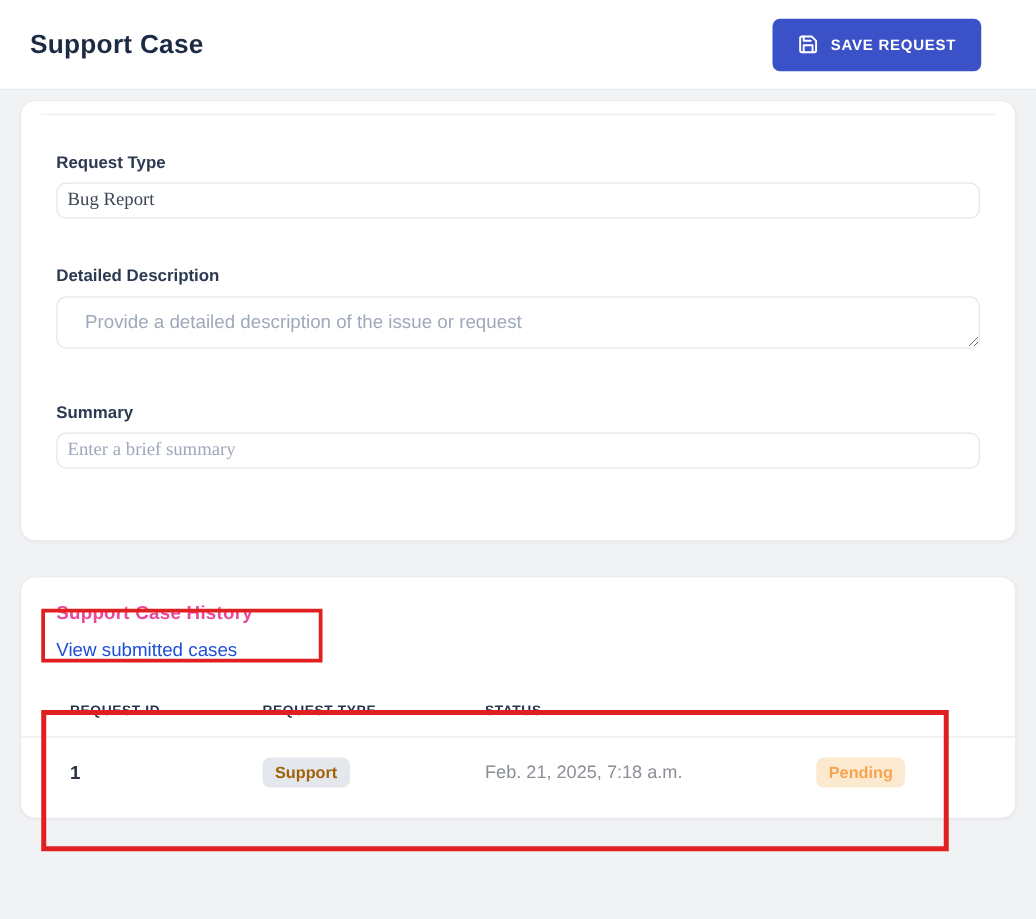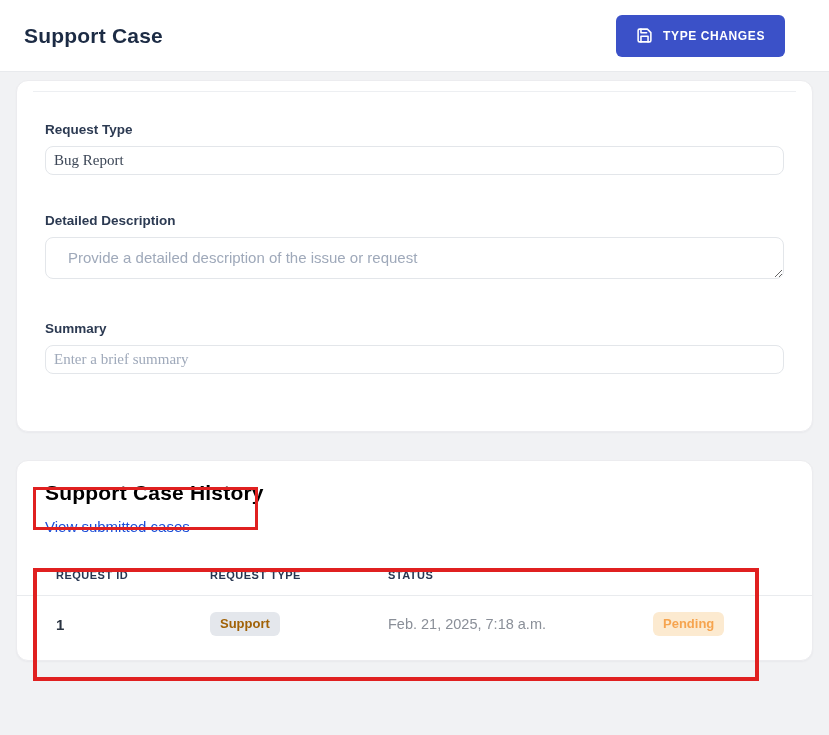--- a/index.html
+++ b/index.html
@@ -86,23 +86,23 @@
     padding: 11px 22px;
     resize: vertical;
     overflow: hidden;
     line-height: 18px;
   }
 
   
   .card-history { margin-top: 28px; padding-top: 20px; }
   .history-head { padding: 0 28px; }
   .history-title {
-    font-size: 21px;
-    font-weight: 700;
-    color: #000000;
+    font-size: 15px;
+    font-weight: 700;
+    color: #ec4899;
     letter-spacing: .2px;
   }
   .history-subtitle {
     margin-top: 13px;
     font-size: 15px;
     color: #1d4ed8;
   }
 
   .table { margin-top: 22px; }
   .t-grid {
@@ -154,21 +154,21 @@
 <header class="topbar">
   <h1 class="page-title">Support Case</h1>
   <button class="save-btn">
     <span>
       <svg width="17" height="17" viewBox="0 0 24 24" fill="none" stroke="#ffffff" stroke-width="2.2" stroke-linecap="round" stroke-linejoin="round">
         <path d="M19 21H5a2 2 0 0 1-2-2V5a2 2 0 0 1 2-2h11l5 5v11a2 2 0 0 1-2 2z"></path>
         <polyline points="17 21 17 13 7 13 7 21"></polyline>
         <polyline points="7 3 7 8 15 8"></polyline>
       </svg>
     </span>
-    <span>TYPE CHANGES</span>
+    <span>SAVE REQUEST</span>
   </button>
 </header>
 
 <main class="main">
 
   <section class="card card-form">
     <div class="card-top-divider"></div>
     <div class="form-body">
       <div class="field">
         <label class="field-label">Request Type</label>

